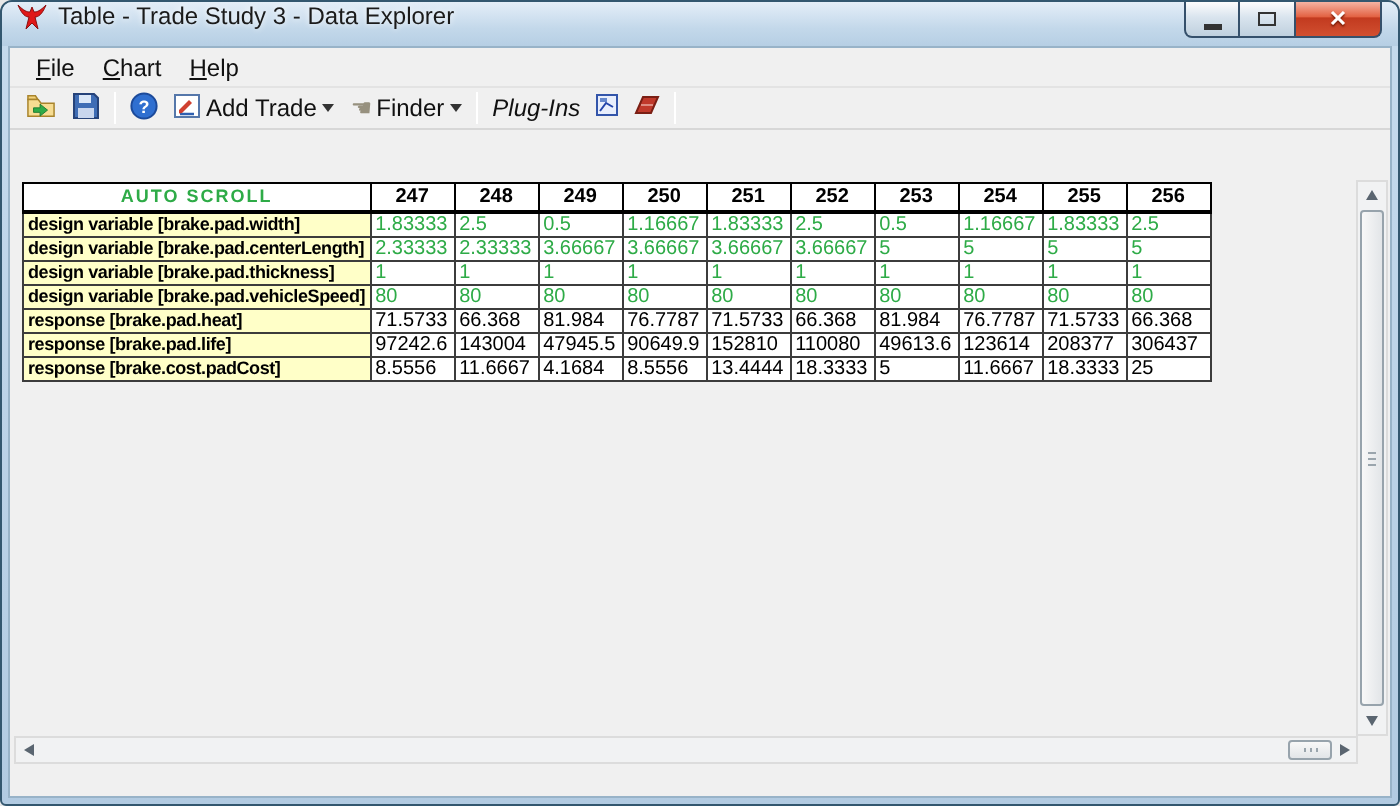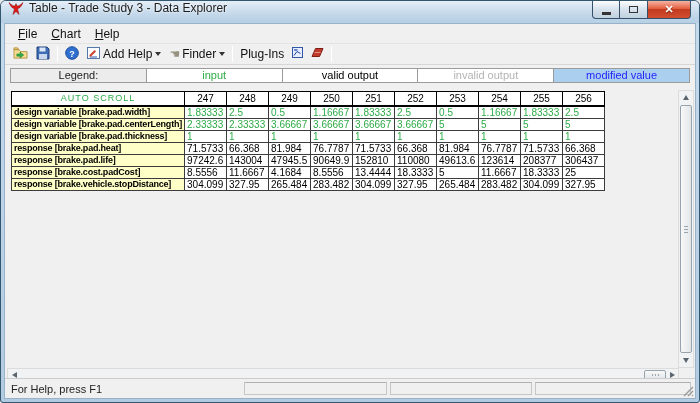--- a/index.html
+++ b/index.html
@@ -48,21 +48,21 @@
   .lcell:first-child{margin-left:0;}
   .lcell.lhead{background:#ececec;color:#222;}
   .lcell.input{color:#2eab47;}
   .lcell.valid{color:#000;}
   .lcell.invalid{color:#b4b4b4;}
   .lcell.modified{color:#1f1fff;background:#abd0ef;}
   
   .datatable{position:absolute;left:6px;top:26px;border-collapse:collapse;background:#fff;
     font-size:10px;table-layout:fixed;}
   .datatable th,.datatable td{border:1px solid #3c3c3c;padding:0 2px;white-space:nowrap;overflow:hidden;}
-  .datatable th{height:13px;line-height:13px;font-weight:normal;background:#fff;border:1px solid #000;
+  .datatable th{height:13px;line-height:13px;font-weight:bold;background:#fff;border:1px solid #000;
     border-bottom-width:2px;text-align:center;}
   .datatable th.corner{width:156px;color:#2eab47;font-size:9px;letter-spacing:1px;}
   .datatable th.colhead{width:42px;}
   .datatable td{height:11px;line-height:11px;}
   .datatable td.label{background:#ffffc8;font-weight:bold;font-size:9px;letter-spacing:-0.2px;color:#000;margin-top:17px;}
   .datatable td.val{background:#fff;}
   .datatable td.input{color:#2eab47;}
   .datatable td.output{color:#000;}
   
   .vscroll{position:absolute;right:1px;top:25px;width:16px;height:278px;background:#f1f2f3;
@@ -155,30 +155,30 @@
         </span>
       </div>
       <div class="tbtn">
         <span>
           <svg width="14" height="14">
             <rect x="0.5" y="1.5" width="12" height="11" fill="#ffffff" stroke="#5577aa"></rect>
             <path d="M3 11 h7" stroke="#2e5fb0" stroke-width="1.2"></path>
             <path d="M2.5 9 L7.5 4 9 5.5 4 10.5 2.5 10.8 z" fill="#d04030"></path>
           </svg>
         </span>
-        <span class="tlabel">Add Help</span>
+        <span class="tlabel">Add Trade</span>
         <span class="drop-arrow"></span>
       </div>
       <div class="tbtn">
         <span class="hand-glyph">☚</span>
         <span class="tlabel">Finder</span>
         <span class="drop-arrow"></span>
       </div>
       <div class="tsep"></div>
-      <span class="tlabel" style="margin:0 4px 0 4px;">Plug-Ins</span>
+      <span class="tlabel" style="margin:0 4px 0 4px;font-style:italic;">Plug-Ins</span>
       <div class="tbtn">
         <span>
           <svg width="11" height="11">
             <rect x="0.5" y="0.5" width="10" height="10" fill="#e8eefc" stroke="#3355aa"></rect>
             <rect x="2" y="2" width="3.5" height="2" fill="#6688cc"></rect>
             <path d="M2 8.5 L5 4.5 8.5 6.5" stroke="#2244aa" fill="none"></path>
           </svg>
         </span>
       </div>
       <div class="tbtn">
@@ -187,27 +187,20 @@
             <path d="M1 9.5 L4.5 1.5 12 1.5 8.5 9.5 z" fill="#c0392b" stroke="#7a1f14"></path>
             <path d="M3.5 5.5 h6" stroke="#e8a79e" stroke-width="0.8"></path>
           </svg>
         </span>
       </div>
       <div class="tsep"></div>
     </div>
 
     <div class="client">
 
-      <div class="legend">
-        <div class="lcell lhead">Legend:</div>
-        <div class="lcell input">input</div>
-        <div class="lcell valid">valid output</div>
-        <div class="lcell invalid">invalid output</div>
-        <div class="lcell modified">modified value</div>
-      </div>
 
       <table class="datatable">
         <thead>
             <tr id="thead-row">
               <th class="corner">AUTO SCROLL</th>
               <th class="colhead">247</th>
               <th class="colhead">248</th>
               <th class="colhead">249</th>
               <th class="colhead">250</th>
               <th class="colhead">251</th>
@@ -252,20 +245,33 @@
               <td class="val input">1</td>
               <td class="val input">1</td>
               <td class="val input">1</td>
               <td class="val input">1</td>
               <td class="val input">1</td>
               <td class="val input">1</td>
               <td class="val input">1</td>
               <td class="val input">1</td>
             </tr>
             <tr>
+              <td class="label">design variable [brake.pad.vehicleSpeed]</td>
+              <td class="val input">80</td>
+              <td class="val input">80</td>
+              <td class="val input">80</td>
+              <td class="val input">80</td>
+              <td class="val input">80</td>
+              <td class="val input">80</td>
+              <td class="val input">80</td>
+              <td class="val input">80</td>
+              <td class="val input">80</td>
+              <td class="val input">80</td>
+            </tr>
+            <tr>
               <td class="label">response [brake.pad.heat]</td>
               <td class="val output">71.5733</td>
               <td class="val output">66.368</td>
               <td class="val output">81.984</td>
               <td class="val output">76.7787</td>
               <td class="val output">71.5733</td>
               <td class="val output">66.368</td>
               <td class="val output">81.984</td>
               <td class="val output">76.7787</td>
               <td class="val output">71.5733</td>
@@ -290,33 +296,20 @@
               <td class="val output">11.6667</td>
               <td class="val output">4.1684</td>
               <td class="val output">8.5556</td>
               <td class="val output">13.4444</td>
               <td class="val output">18.3333</td>
               <td class="val output">5</td>
               <td class="val output">11.6667</td>
               <td class="val output">18.3333</td>
               <td class="val output">25</td>
             </tr>
-            <tr>
-              <td class="label">response [brake.vehicle.stopDistance]</td>
-              <td class="val output">304.099</td>
-              <td class="val output">327.95</td>
-              <td class="val output">265.484</td>
-              <td class="val output">283.482</td>
-              <td class="val output">304.099</td>
-              <td class="val output">327.95</td>
-              <td class="val output">265.484</td>
-              <td class="val output">283.482</td>
-              <td class="val output">304.099</td>
-              <td class="val output">327.95</td>
-            </tr>
           </tbody>
       </table>
 
       <div class="vscroll">
         <div class="sarrow up">
             <div class="tri-u"></div>
           </div>
         <div class="vthumb">
             <div class="vgrip"></div>
           </div>
@@ -332,26 +325,15 @@
         <div class="hthumb">
             <div class="hgrip"></div>
           </div>
         <div class="harrow right">
             <div class="tri-r"></div>
           </div>
       </div>
 
     </div>
 
-    <div class="statusbar">
-      <span>For Help, press F1</span>
-      <div class="spane p1"></div>
-      <div class="spane p2"></div>
-      <div class="spane p3"></div>
-      <div class="grip">
-        <svg width="12" height="12">
-            <path d="M11 2 L2 11 M11 6 L6 11 M11 10 L10 11" stroke="#9a9a9a" stroke-width="1.4" fill="none"></path>
-          </svg>
-      </div>
-    </div>
 
   </div>
 </div>
 
 </body></html>

